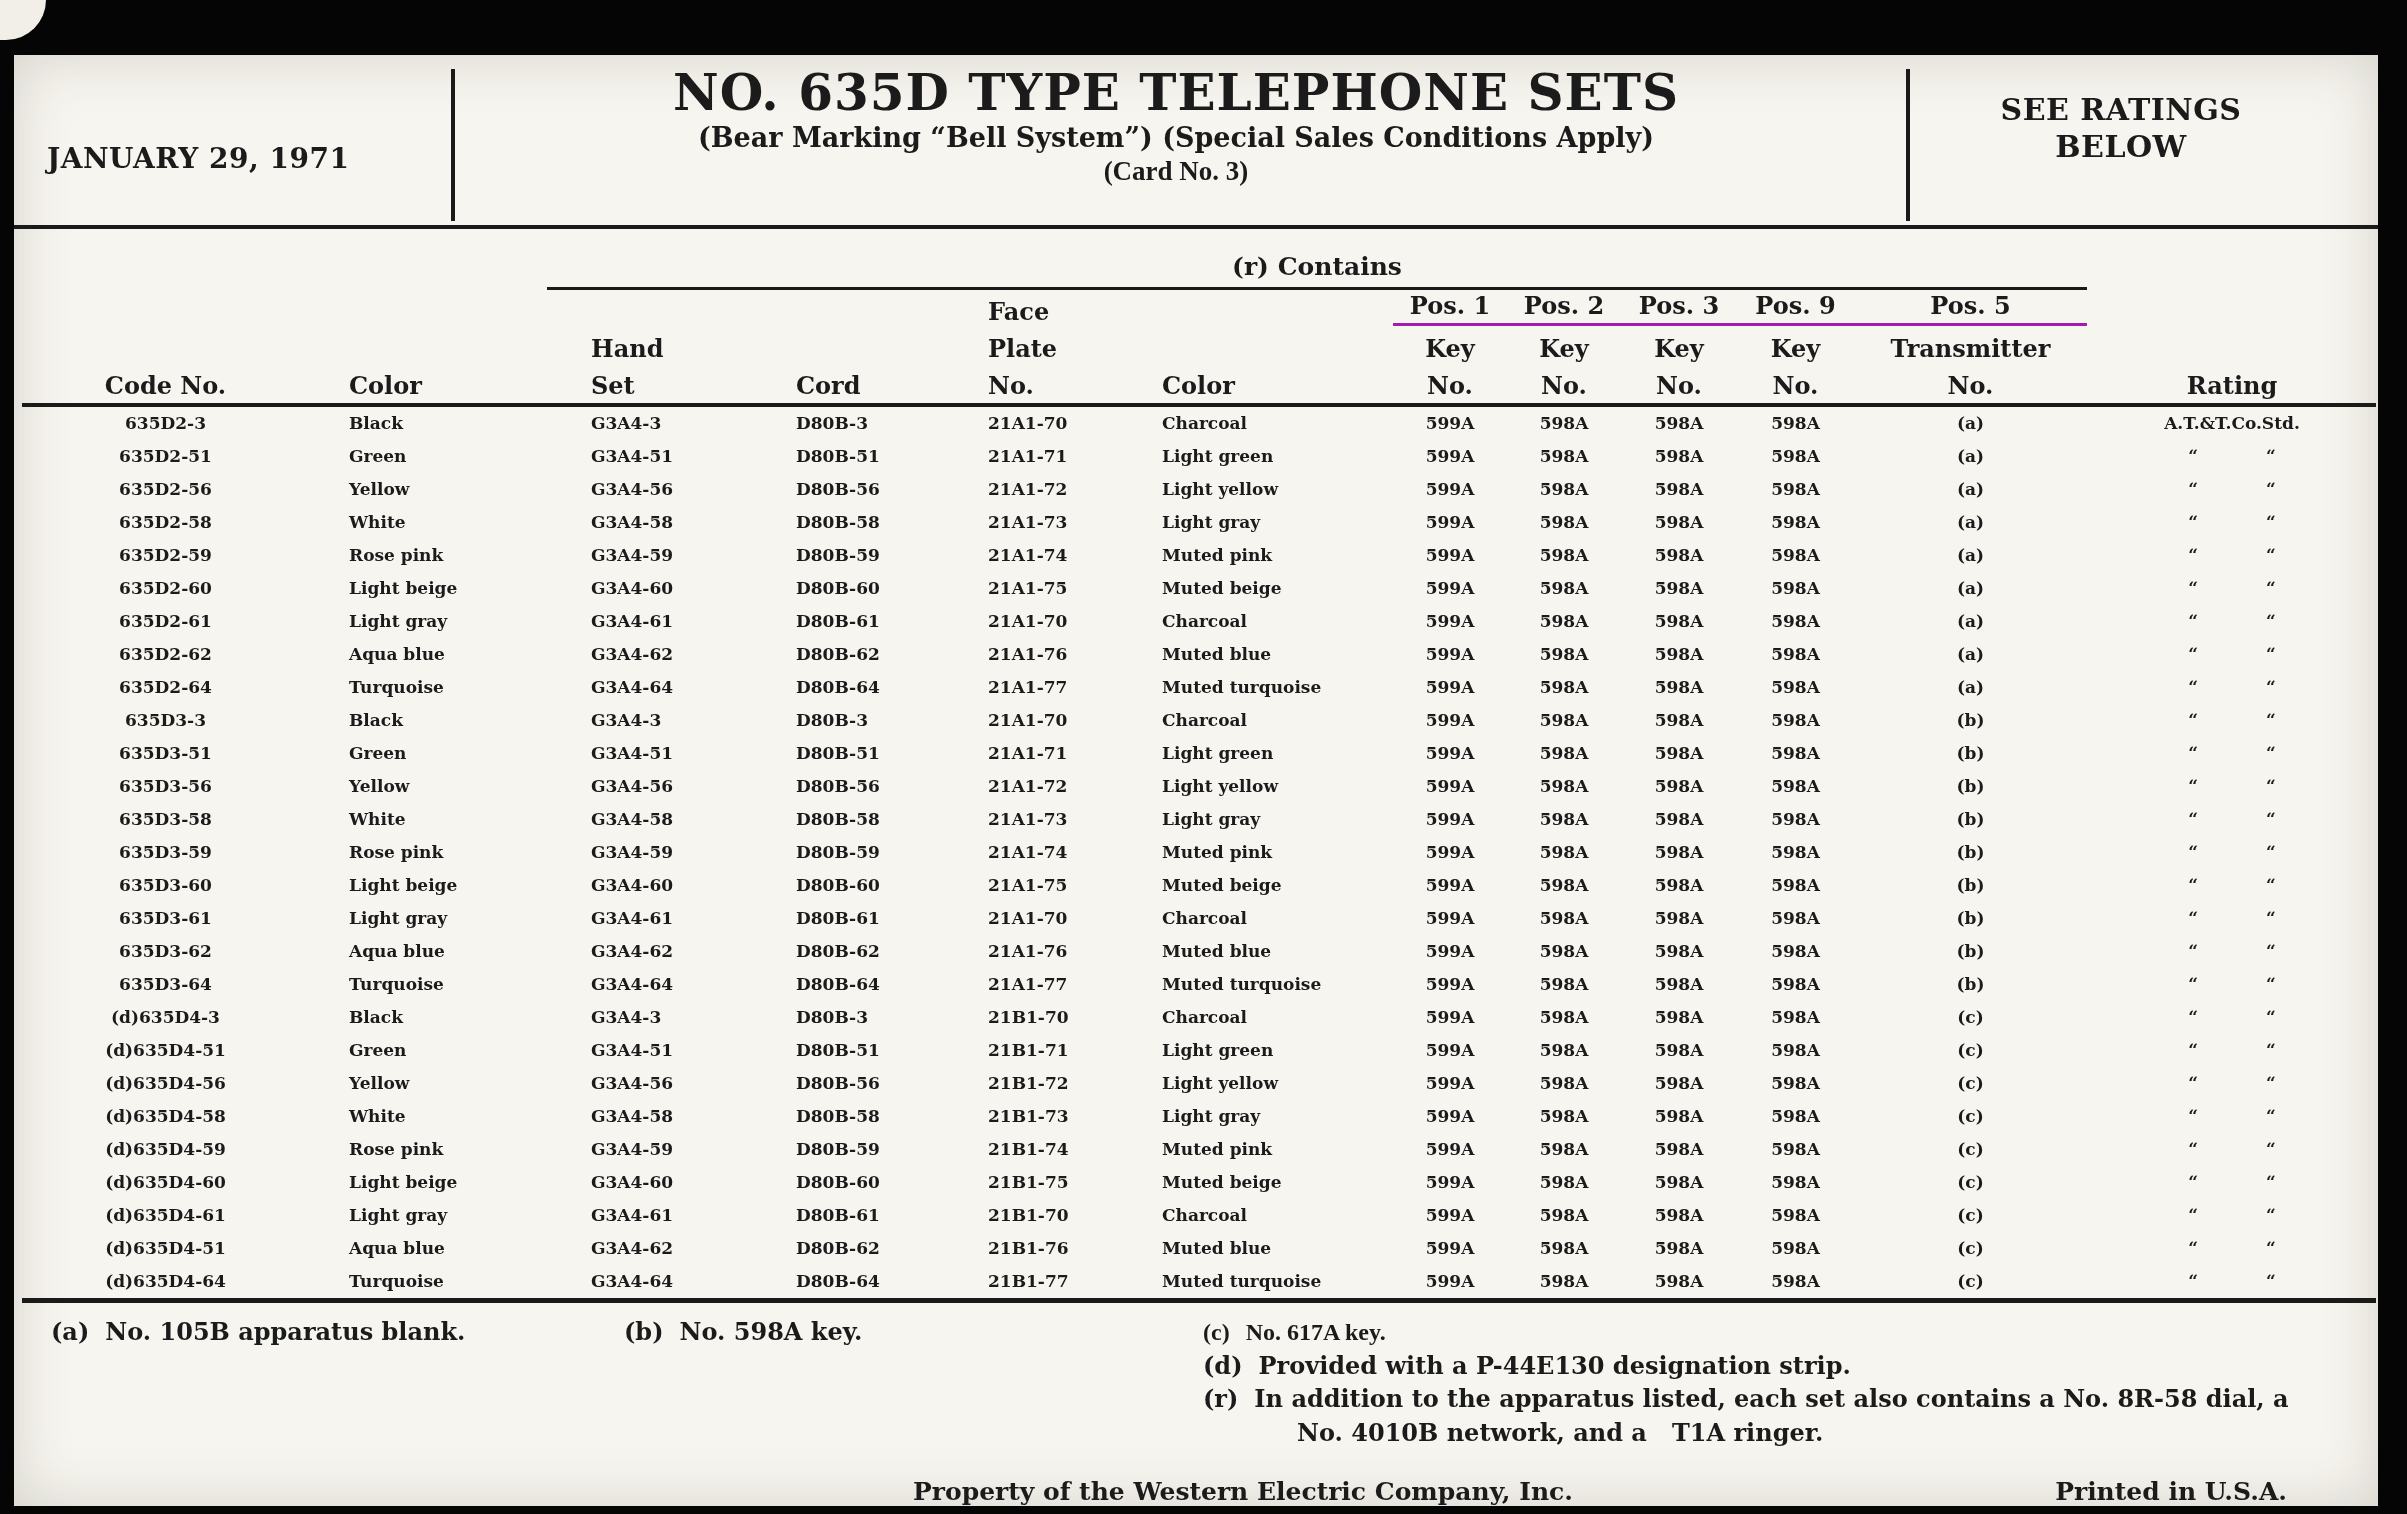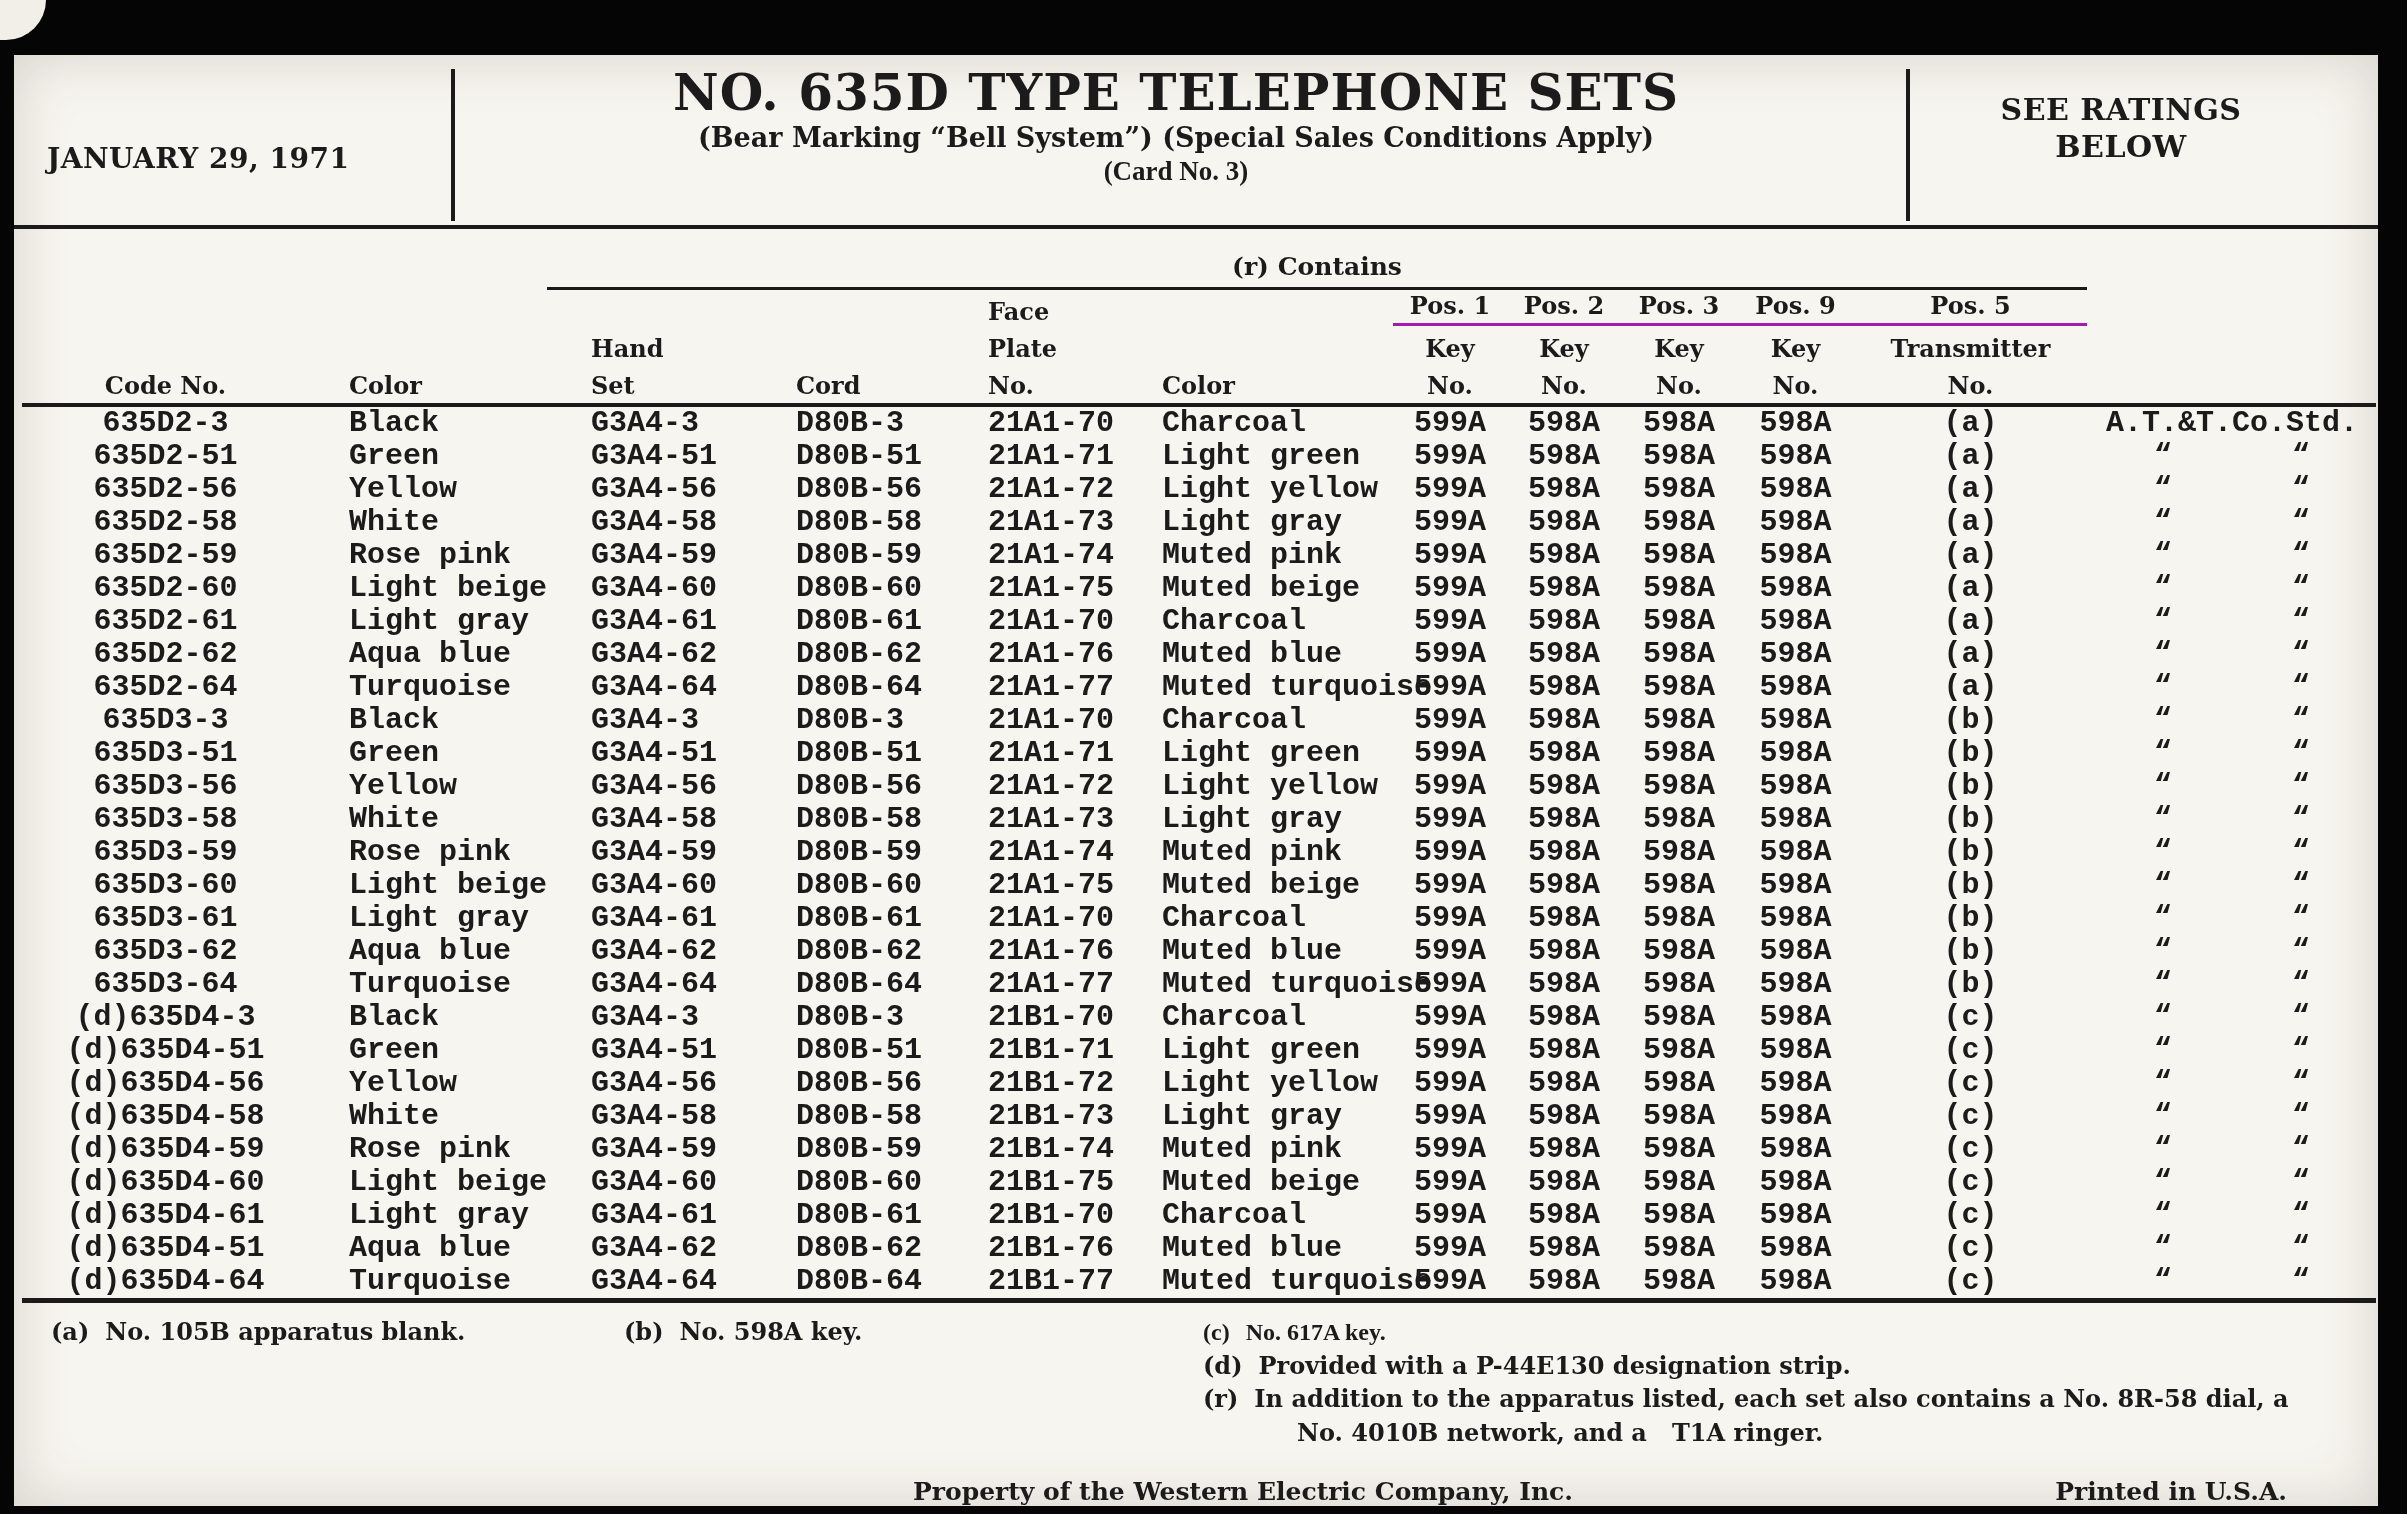--- a/index.html
+++ b/index.html
@@ -23,21 +23,21 @@
   .tbl{position:relative;margin-left:8px;width:2354px;}
   .grid-row{display:grid;grid-template-columns:287px 238px 213px 188px 188px 257px 114px 114px 116px 117px 233px 290px;}
   .contains-row{height:61px;align-items:end;}
   .contains{grid-column:3/12;text-align:center;font-size:25px;padding-bottom:6px;
             border-bottom:3px solid #1a1a1a;}
   .colheads{height:113px;border-bottom:4px solid #1a1a1a;}
   .th{display:flex;flex-direction:column;justify-content:flex-end;
       font-size:24px;line-height:37px;padding-bottom:3px;}
   .thline{white-space:nowrap;}
   .thline.u{border-bottom:3px solid #a21caf;padding:0 7px 1px 7px;line-height:32px;margin-bottom:4px;}
-  .body-row{height:33px;line-height:33px;font-size:30px;font-family:Liberation Mono, monospace;}
+  .body-row{height:33px;line-height:33px;font-size:17px;}
   .tbody{border-bottom:5px solid #1a1a1a;}
   .td{white-space:nowrap;overflow:visible;}
   .c0{text-align:center;}
   .c1{text-align:left;padding-left:40px;}
   .c2{text-align:left;padding-left:44px;}
   .c3{text-align:left;padding-left:36px;}
   .c4{text-align:left;padding-left:40px;}
   .c5{text-align:left;padding-left:26px;}
   .c6,.c7,.c8,.c9,.c10{text-align:center;}
   .c11{text-align:center;white-space:pre;}
@@ -125,20 +125,21 @@
           <div class="th c9">
             <div class="thline u">Pos. 9</div>
             <div class="thline">Key</div>
             <div class="thline">No.</div>
           </div>
           <div class="th c10">
             <div class="thline u">Pos. 5</div>
             <div class="thline">Transmitter</div>
             <div class="thline">No.</div>
           </div>
+          <div class="th c11"><div class="thline">Rating</div></div>
         </div>
       <div class="tbody">
           <div class="grid-row body-row">
             <div class="td c0">635D2-3</div>
             <div class="td c1">Black</div>
             <div class="td c2">G3A4-3</div>
             <div class="td c3">D80B-3</div>
             <div class="td c4">21A1-70</div>
             <div class="td c5">Charcoal</div>
             <div class="td c6">599A</div>

